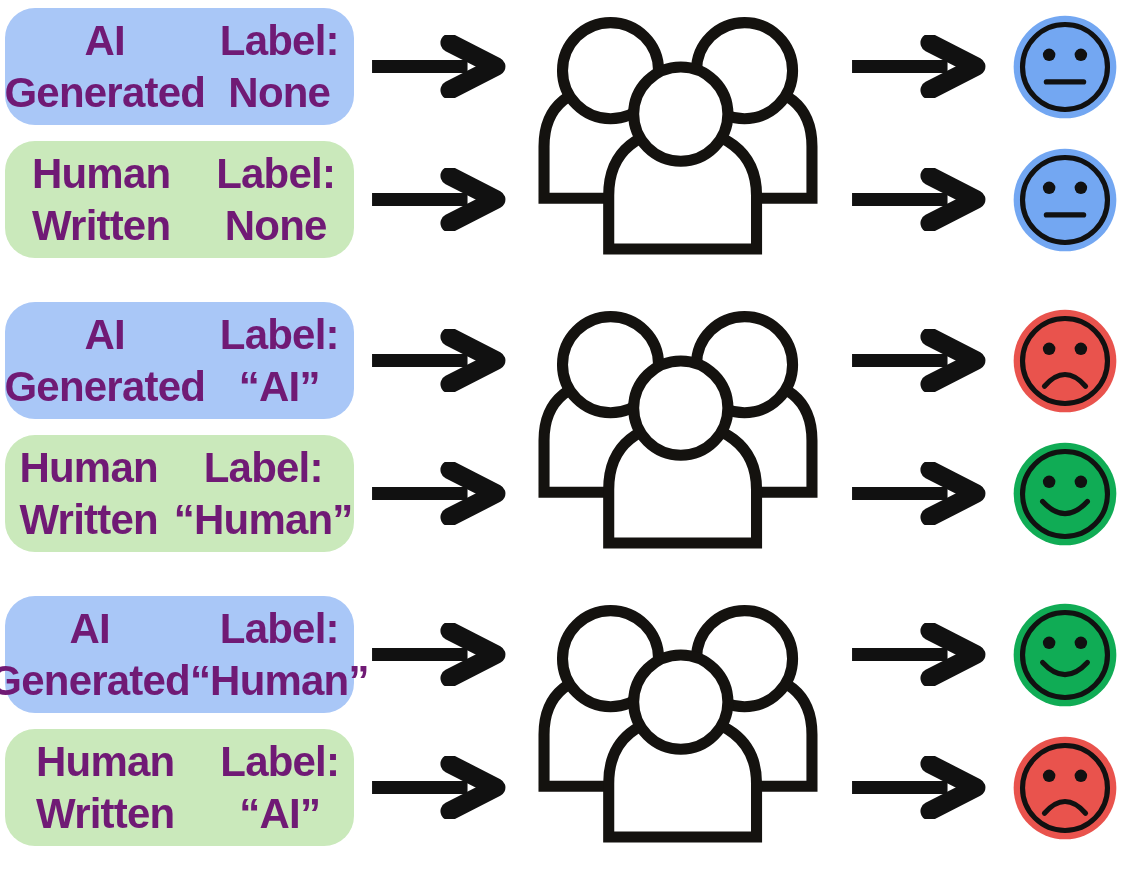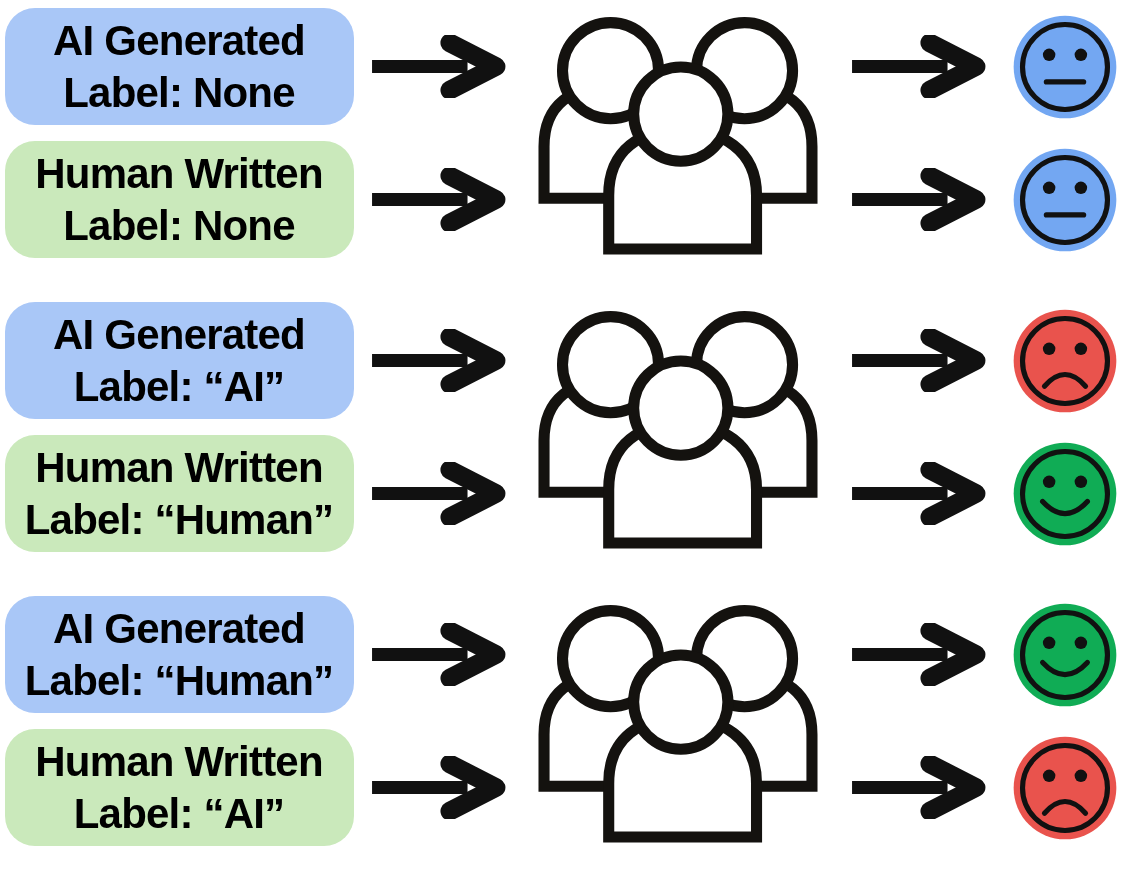--- a/index.html
+++ b/index.html
@@ -15,25 +15,25 @@
     grid-template-columns: 355px 165px 316px 164px 129px;
     grid-template-rows: 117px 117px;
     row-gap: 16px;
     margin-bottom: 44px;
   }
   .cell { display: flex; align-items: center; justify-content: center; }
 
   .label-box {
     width: 349px; height: 117px; margin-left: 3px;
     border-radius: 30px;
-    display: flex; flex-direction: column;
+    display: flex; flex-direction: row;
     align-items: center; justify-content: center;
     font-weight: bold; font-size: 42px; line-height: 1.23;
     letter-spacing: -0.8px;
-    color: #000000;
+    color: #701a75;
     text-align: center;
   }
 
   .arrow-svg .shaft { stroke: #111; stroke-width: 13; fill: none; }
   .arrow-svg .head  { stroke: #111; stroke-width: 19; fill: none;
                       stroke-linecap: round; stroke-linejoin: round; }
 
   .people-svg .person { fill: #ffffff; stroke: #14120f; stroke-width: 12; }
 
   .face-svg .bg   { stroke: none; }

